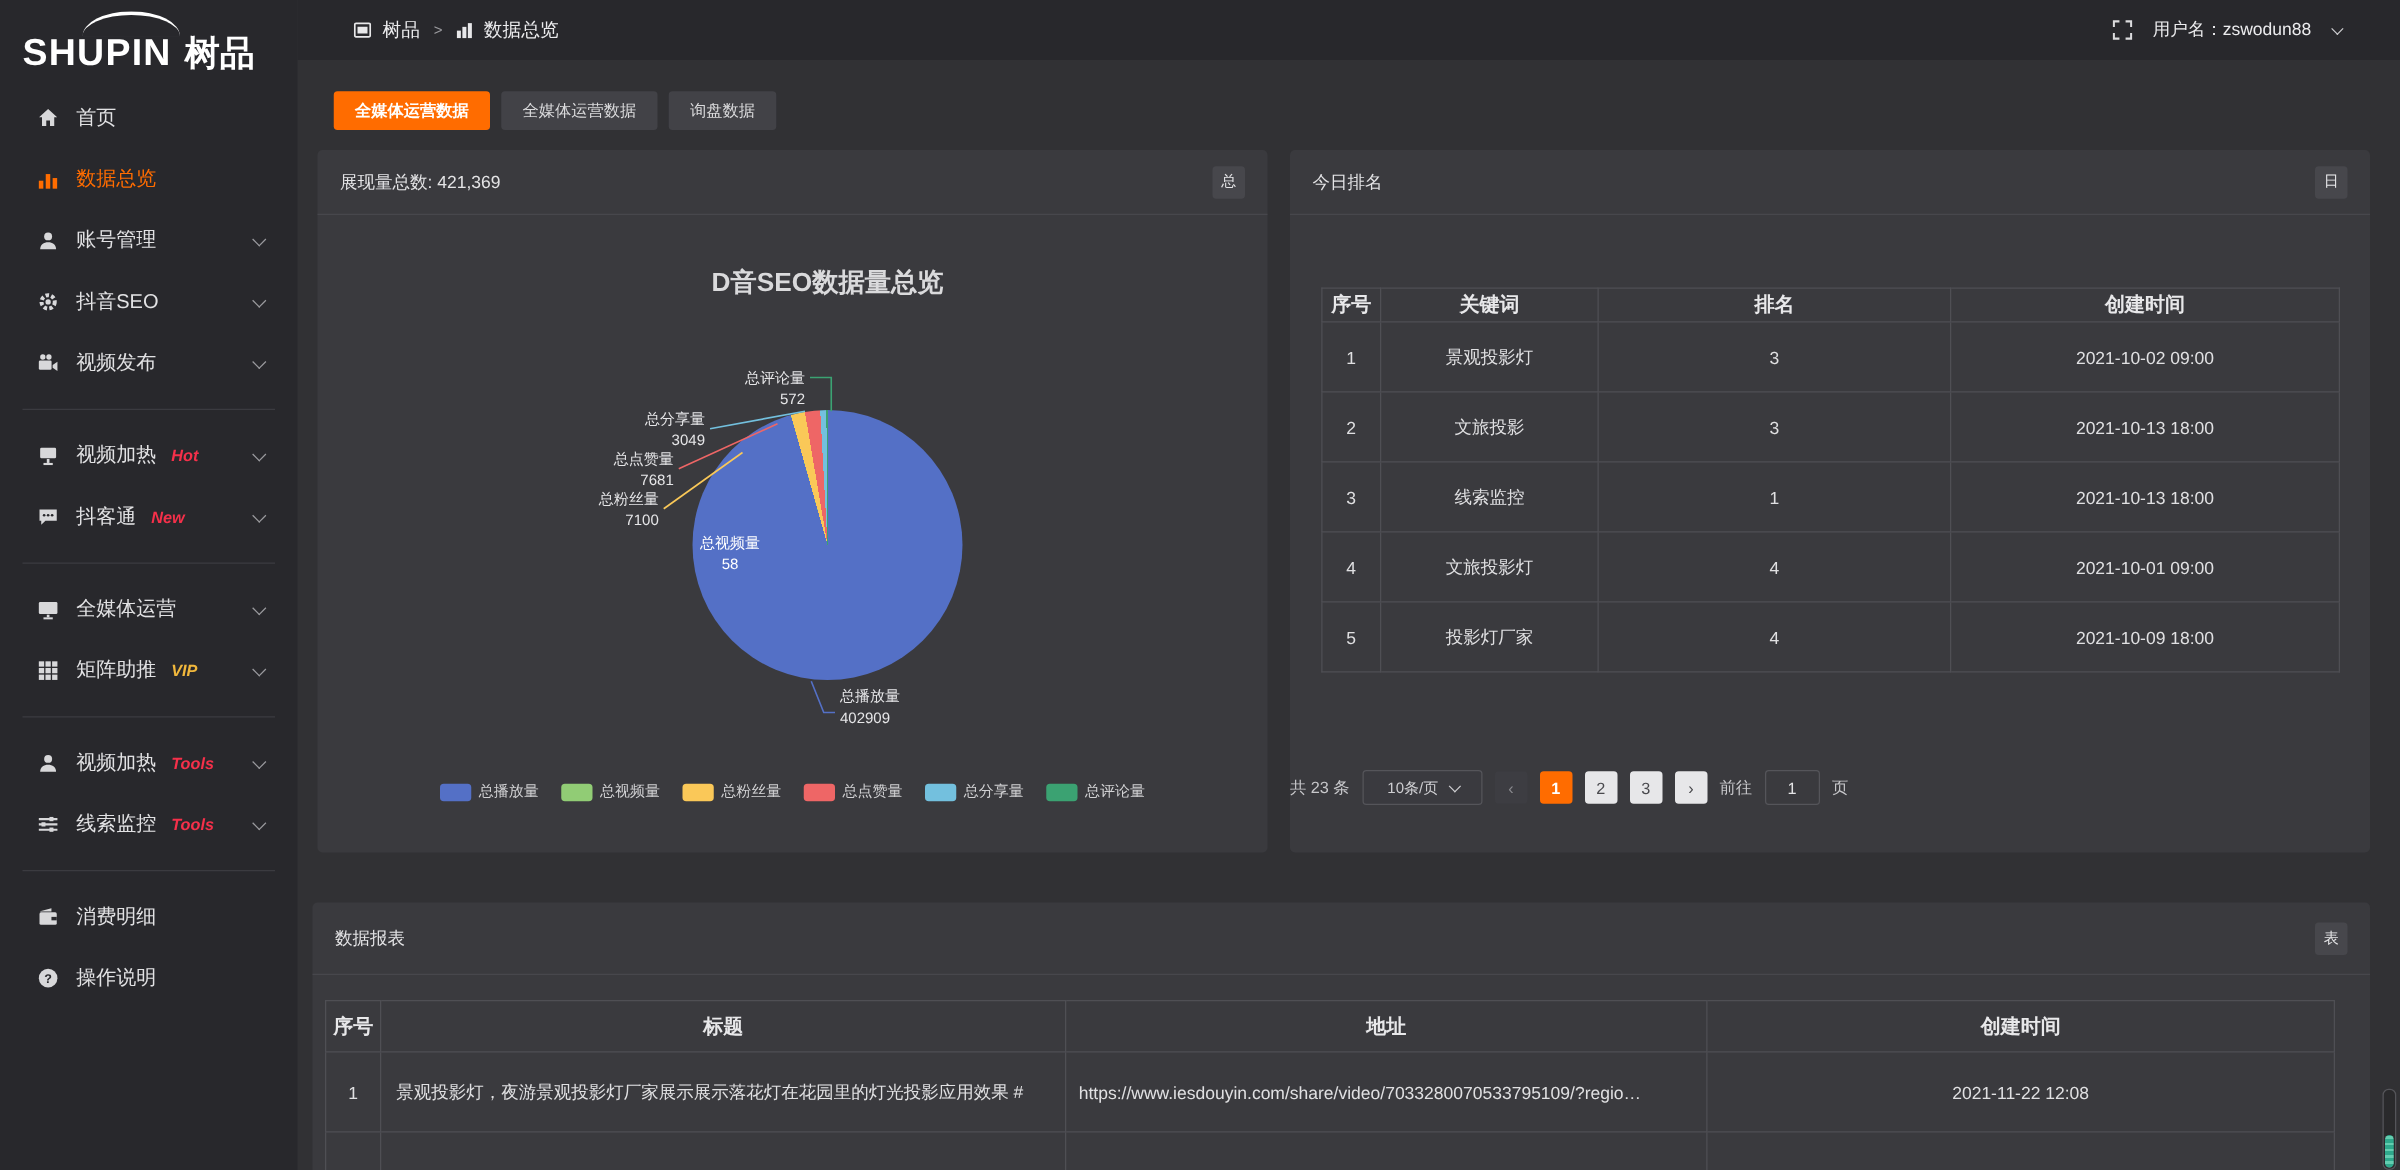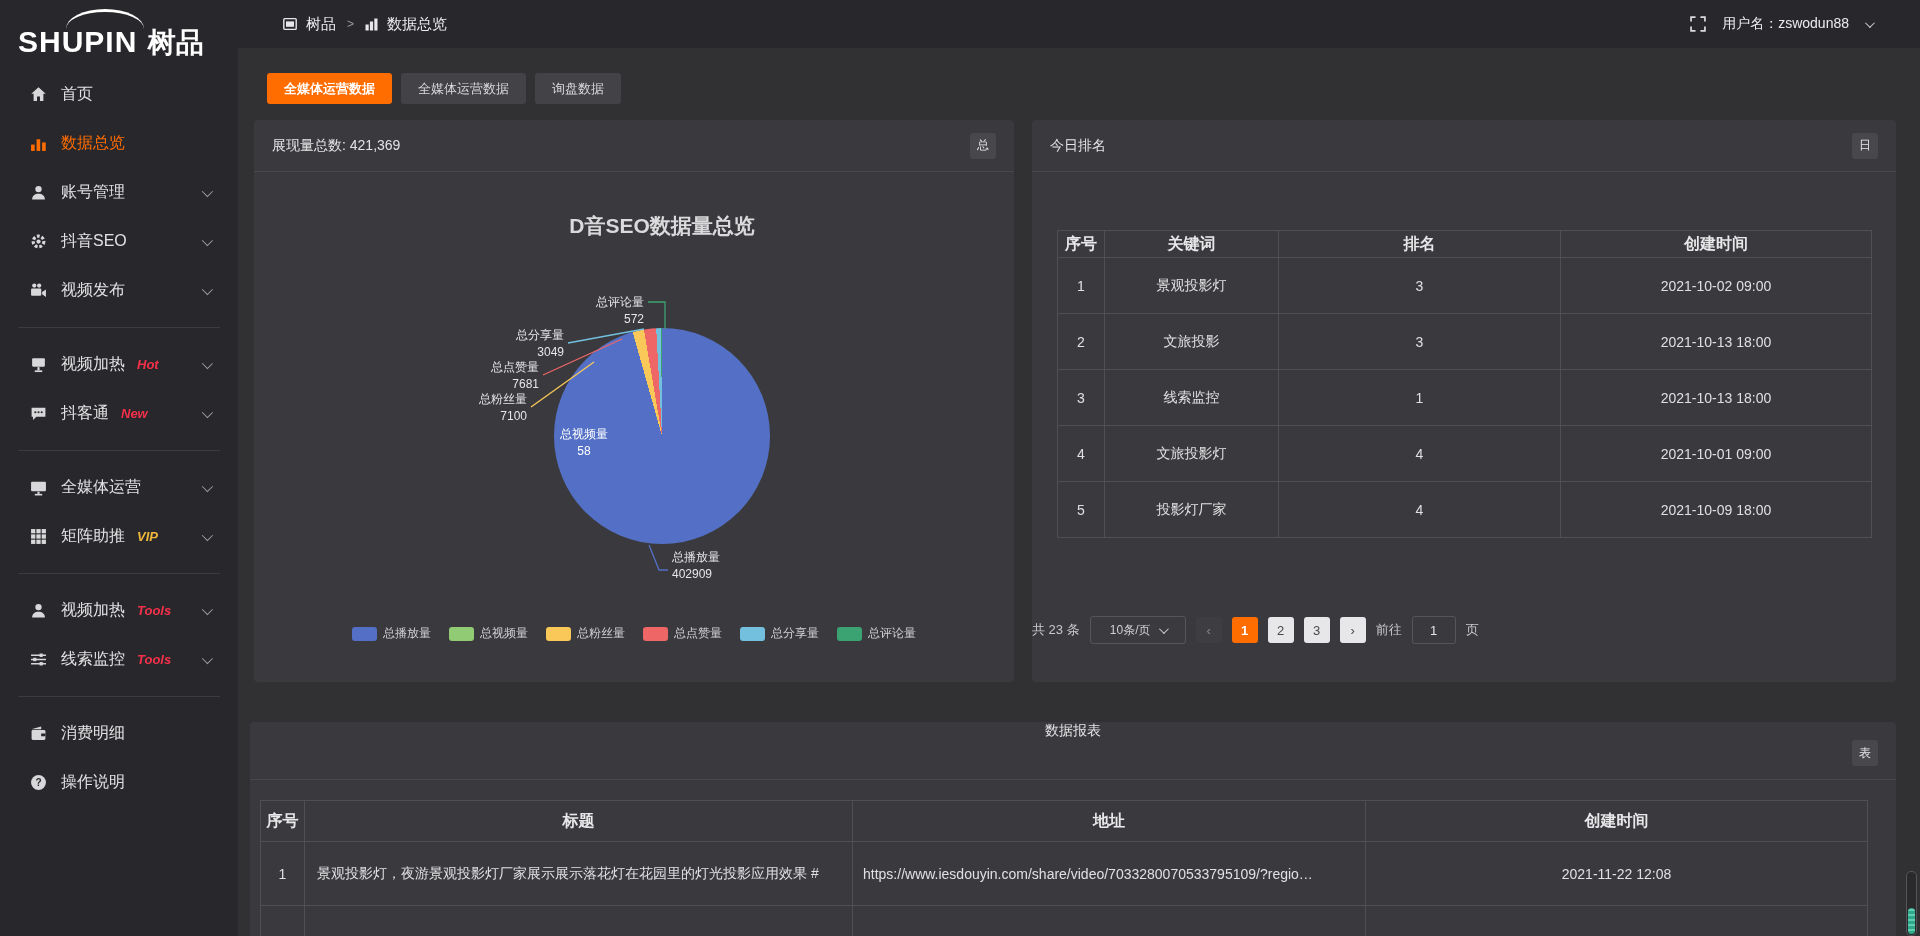--- a/index.html
+++ b/index.html
@@ -64,21 +64,21 @@
   .pager{position:absolute;left:0;right:0;top:496px;display:flex;align-items:center;justify-content:flex-start;gap:10px;font-size:13px;color:#c8c8cb;}
   .pg-select{width:96px;height:28px;background:#3a3a3f;border:1px solid #55555a;border-radius:3px;display:flex;align-items:center;justify-content:center;gap:8px;font-size:12px;color:#cfcfd2;cursor:pointer;}
   .pg-btn{width:26px;height:26px;border-radius:3px;display:flex;align-items:center;justify-content:center;font-size:13px;cursor:pointer;}
   .pg-prev{background:#3d3d42;color:#8a8a8e;}
   .pg-num{background:#e7e7e9;color:#49494d;}
   .pg-num.cur{background:var(--accent);color:#fff;font-weight:700;}
   .pg-input{width:44px;height:28px;background:transparent;border:1px solid #55555a;border-radius:3px;color:#e4e4e6;text-align:center;font-size:13px;font-family:inherit;}
 
   
   .report-panel{left:12px;top:674px;width:1646px;height:270px;}
-  .report-head{height:58px;flex-direction:column;}
+  .report-head{height:58px;}
   .report-table{width:1607px;margin:20px 0 0 10px;}
   .report-table th{height:41px;}
   .report-table td{height:64px;font-size:14px;color:#e0e0e2;}
   .cell-title{text-align:left;padding:0 12px;white-space:nowrap;}
   .cell-url{text-align:left;padding:0 10px;white-space:nowrap;color:var(--link);cursor:pointer;margin-left:40px;}
   .row-partial td{height:50px;}
 
   
   .vscroll{position:absolute;right:3px;top:871px;width:11px;height:65px;border:1px solid #55555a;border-radius:5px;background:#2a2a2c;}
   .vthumb{position:absolute;left:1px;right:1px;bottom:1px;height:26px;border-radius:4px;

